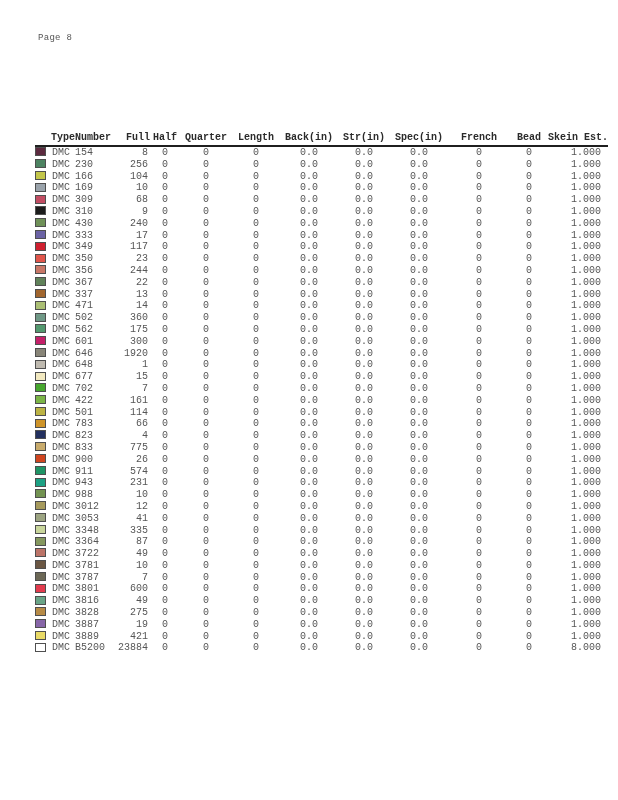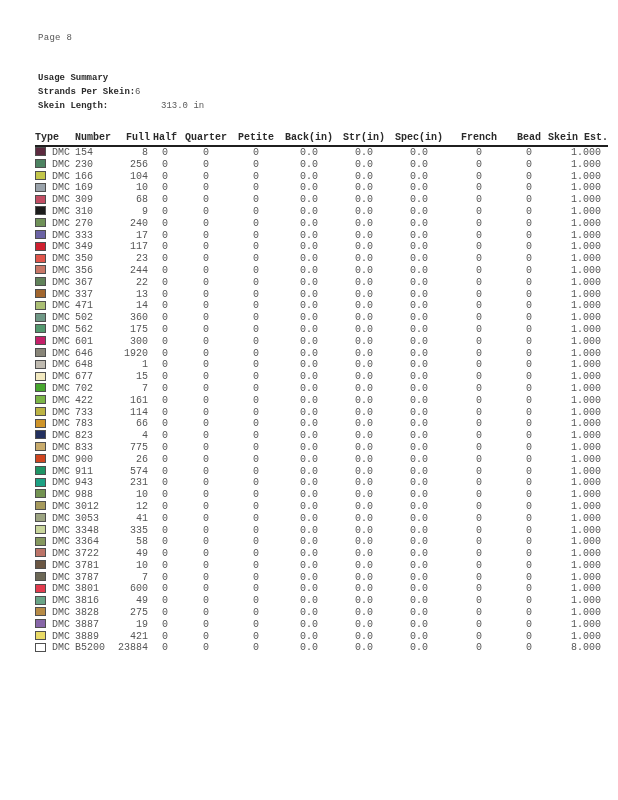--- a/index.html
+++ b/index.html
@@ -40,21 +40,21 @@
     border-bottom:2px solid var(--rule);
     height:16px;line-height:14px;padding:0;
     font-size:10px;
   }
   tbody td{
     height:11.8px;line-height:11.8px;padding:0;
     color:#565656;white-space:nowrap;overflow:visible;
     font-size:10px;
   }
   
-  th.col-type{text-align:left;}
+  th.col-type{text-align:right;}
   td.col-type{text-align:left;}
   th.col-number{padding-right:1px;}
   td.col-number{text-align:left;padding-right:3px;}
   th.col-full{text-align:right;}
   td.col-full{text-align:right;padding-right:2px;}
   th.col-half,td.col-half,
   th.col-quarter,td.col-quarter,
   th.col-petite,td.col-petite,
   th.col-back_in,td.col-back_in,
   th.col-str_in,td.col-str_in,
@@ -71,29 +71,20 @@
     margin-top:-1px;
   }
 </style>
 </head>
 <body>
 
 <div class="page">
 
   <div class="page-number">Page 8</div>
 
-  <div class="summary">
-    <div class="summary-title">Usage Summary</div>
-    <div class="meta-line">
-      <span class="meta-label">Strands Per Skein:</span><span class="meta-value">6</span>
-    </div>
-    <div class="meta-line">
-      <span class="meta-label">Skein Length:</span><span class="meta-value value-indent">313.0 in</span>
-    </div>
-  </div>
 
   <table class="usage-table">
     <colgroup id="table-colgroup">
         <col style="width: 17px;">
         <col style="width: 23px;">
         <col style="width: 36px;">
         <col style="width: 39px;">
         <col style="width: 30px;">
         <col style="width: 52px;">
         <col style="width: 48px;">
@@ -104,21 +95,21 @@
         <col style="width: 38px;">
         <col style="width: 60px;">
       </colgroup>
     <thead>
       <tr id="header-row">
           <th class="col-type" colspan="2">Type</th>
           <th class="col-number">Number</th>
           <th class="col-full">Full</th>
           <th class="col-half">Half</th>
           <th class="col-quarter">Quarter</th>
-          <th class="col-petite">Petite</th>
+          <th class="col-petite">Length</th>
           <th class="col-back_in">Back(in)</th>
           <th class="col-str_in">Str(in)</th>
           <th class="col-spec_in">Spec(in)</th>
           <th class="col-french">French</th>
           <th class="col-bead">Bead</th>
           <th class="col-skein_est">Skein Est.</th>
         </tr>
     </thead>
     <tbody id="table-body">
         <tr>
@@ -207,21 +198,21 @@
           <td class="col-back_in">0.0</td>
           <td class="col-str_in">0.0</td>
           <td class="col-spec_in">0.0</td>
           <td class="col-french">0</td>
           <td class="col-bead">0</td>
           <td class="col-skein_est">1.000</td>
         </tr>
         <tr>
           <td class="col-swatch"><span class="swatch" style="background: rgb(111, 145, 88);"></span></td>
           <td class="col-type">DMC</td>
-          <td class="col-number">270</td>
+          <td class="col-number">430</td>
           <td class="col-full">240</td>
           <td class="col-half">0</td>
           <td class="col-quarter">0</td>
           <td class="col-petite">0</td>
           <td class="col-back_in">0.0</td>
           <td class="col-str_in">0.0</td>
           <td class="col-spec_in">0.0</td>
           <td class="col-french">0</td>
           <td class="col-bead">0</td>
           <td class="col-skein_est">1.000</td>
@@ -447,21 +438,21 @@
           <td class="col-back_in">0.0</td>
           <td class="col-str_in">0.0</td>
           <td class="col-spec_in">0.0</td>
           <td class="col-french">0</td>
           <td class="col-bead">0</td>
           <td class="col-skein_est">1.000</td>
         </tr>
         <tr>
           <td class="col-swatch"><span class="swatch" style="background: rgb(188, 179, 68);"></span></td>
           <td class="col-type">DMC</td>
-          <td class="col-number">733</td>
+          <td class="col-number">501</td>
           <td class="col-full">114</td>
           <td class="col-half">0</td>
           <td class="col-quarter">0</td>
           <td class="col-petite">0</td>
           <td class="col-back_in">0.0</td>
           <td class="col-str_in">0.0</td>
           <td class="col-spec_in">0.0</td>
           <td class="col-french">0</td>
           <td class="col-bead">0</td>
           <td class="col-skein_est">1.000</td>
@@ -613,21 +604,21 @@
           <td class="col-str_in">0.0</td>
           <td class="col-spec_in">0.0</td>
           <td class="col-french">0</td>
           <td class="col-bead">0</td>
           <td class="col-skein_est">1.000</td>
         </tr>
         <tr>
           <td class="col-swatch"><span class="swatch" style="background: rgb(133, 152, 95);"></span></td>
           <td class="col-type">DMC</td>
           <td class="col-number">3364</td>
-          <td class="col-full">58</td>
+          <td class="col-full">87</td>
           <td class="col-half">0</td>
           <td class="col-quarter">0</td>
           <td class="col-petite">0</td>
           <td class="col-back_in">0.0</td>
           <td class="col-str_in">0.0</td>
           <td class="col-spec_in">0.0</td>
           <td class="col-french">0</td>
           <td class="col-bead">0</td>
           <td class="col-skein_est">1.000</td>
         </tr>

